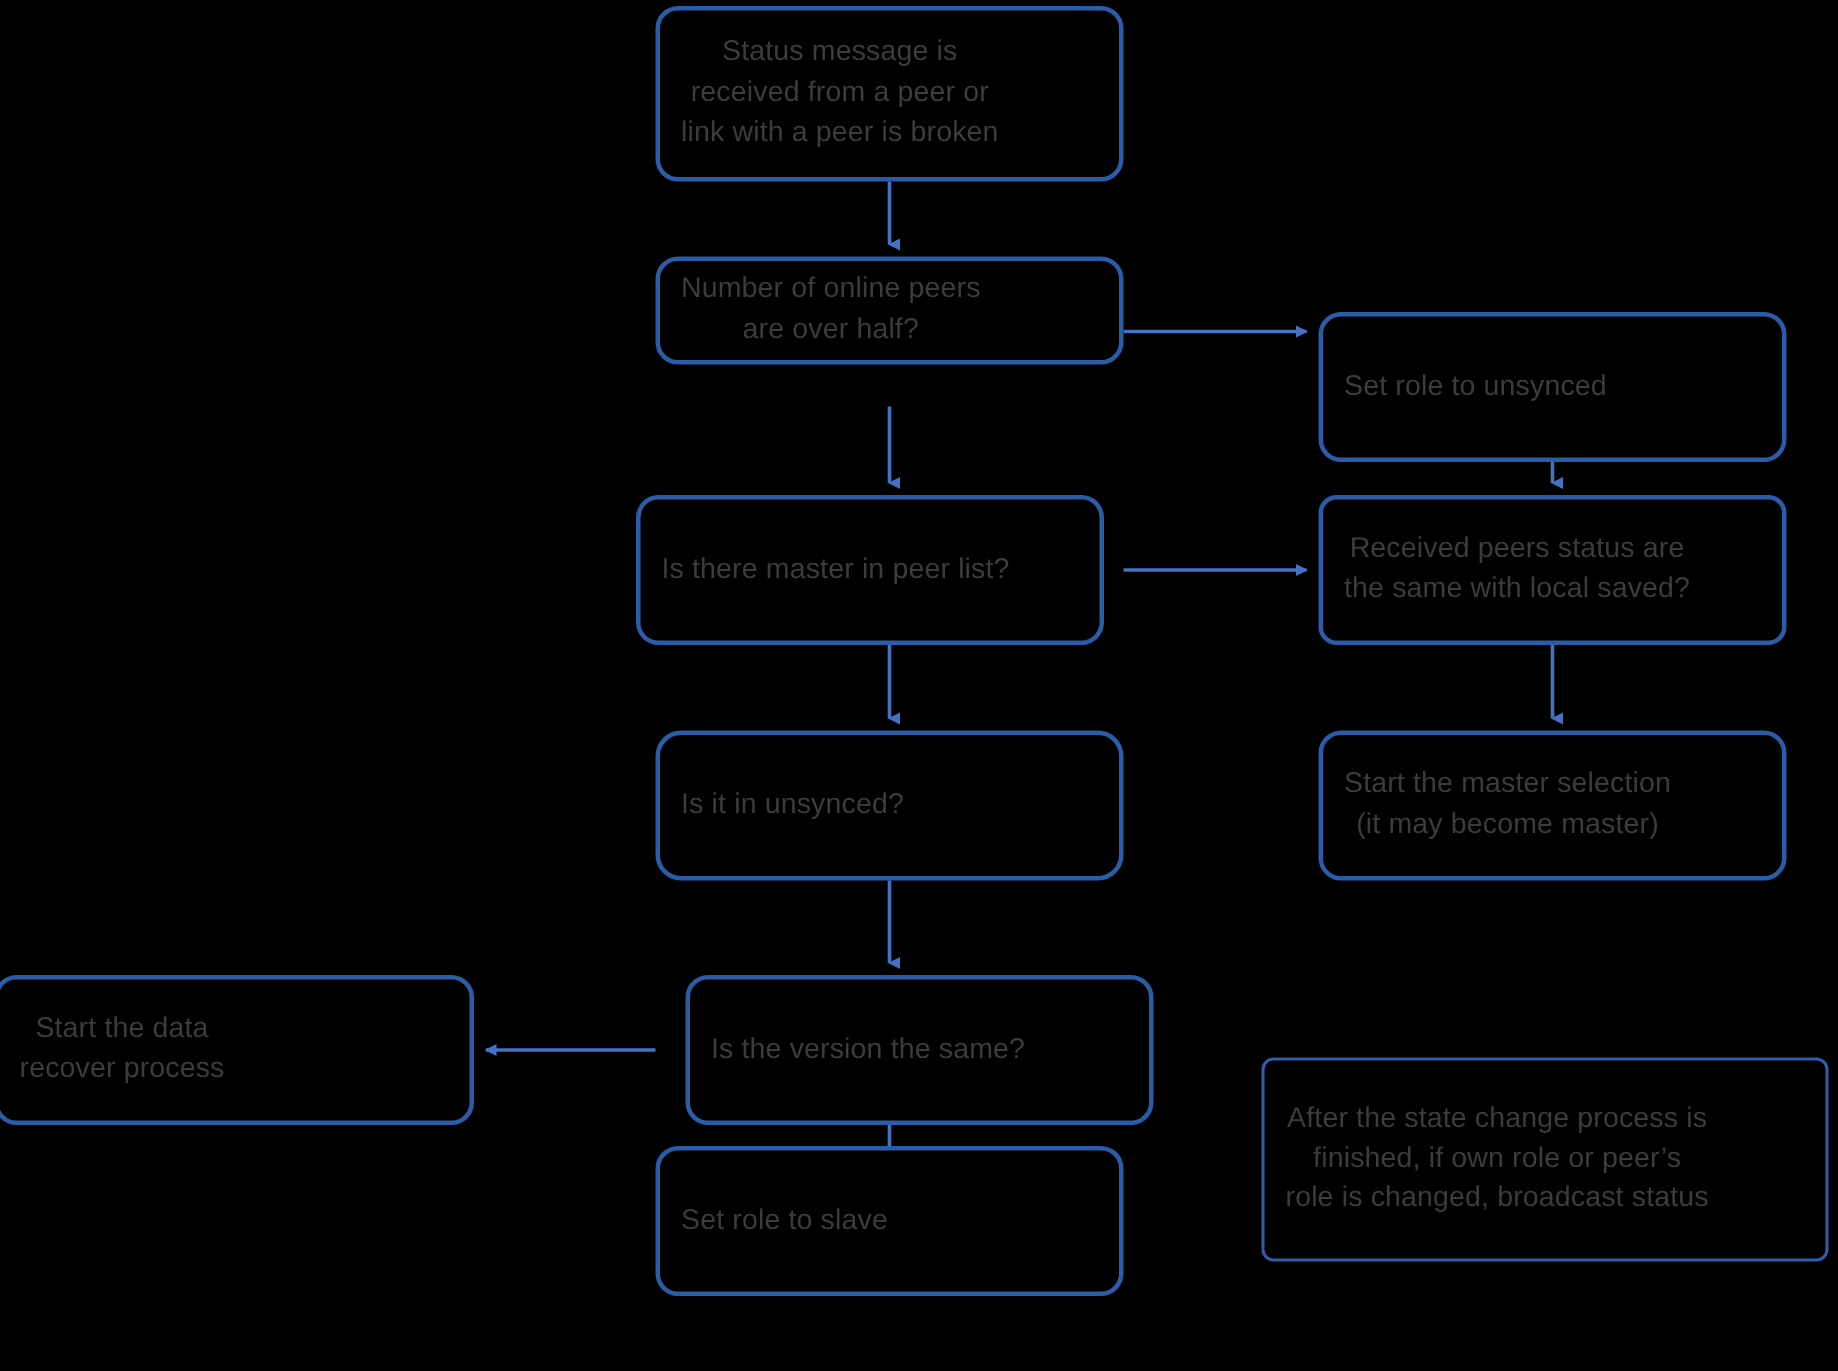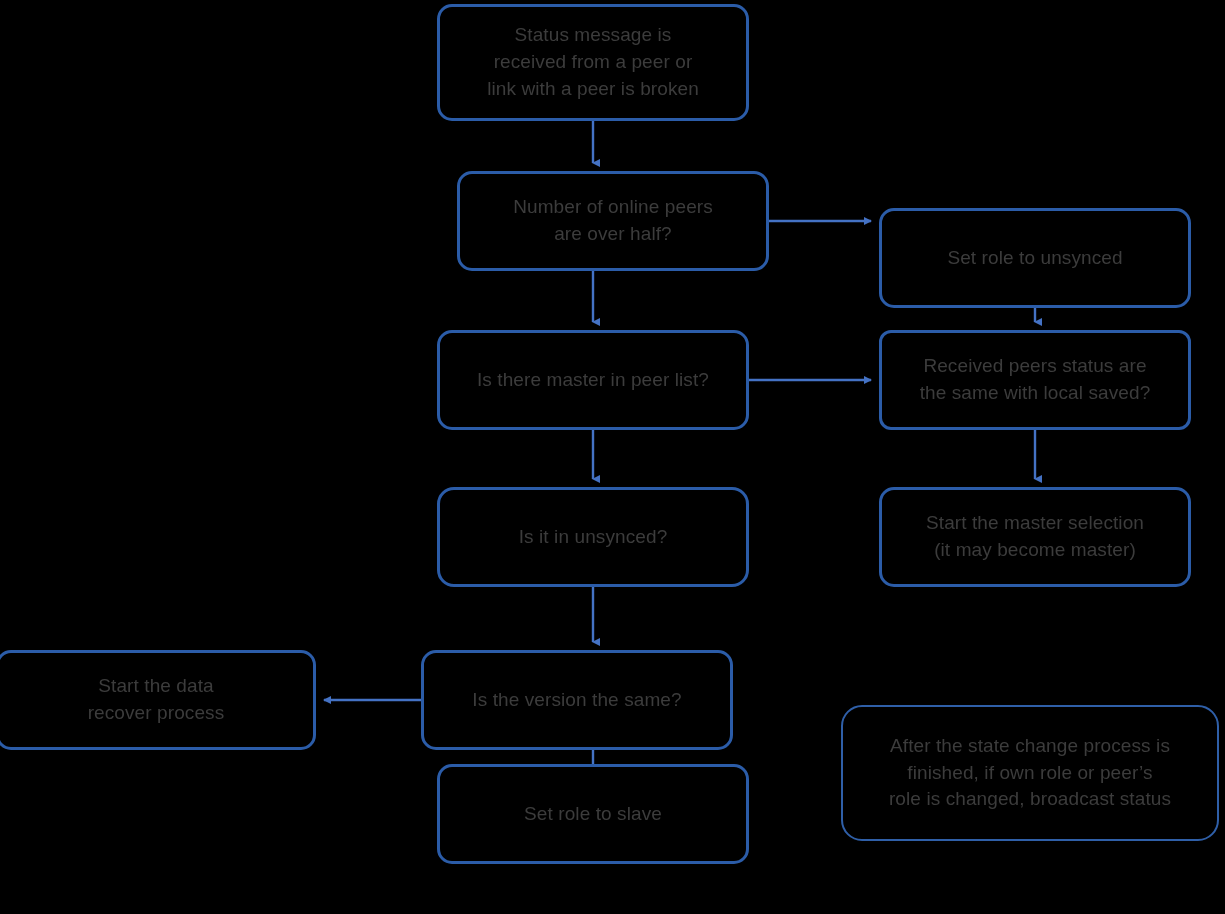--- a/index.html
+++ b/index.html
@@ -16,33 +16,33 @@
     font-family: "Liberation Sans", sans-serif;
   }
   .node {
     position: absolute;
     box-sizing: border-box;
     border: 3px solid #2b5ca8;
     border-radius: 15px;
     background: #000000;
     display: flex;
     align-items: center;
-    justify-content: center;
+    justify-content: flex-start;
     text-align: center;
     color: #3c3c3c;
     font-size: 19px;
     line-height: 1.42;
     letter-spacing: 0.1px;
     padding: 4px 14px;
     z-index: 2;
   }
   .node.note {
     border-width: 2px;
     border-color: #2f5fa8;
-    border-radius: 21px;
+    border-radius: 8px;
   }
   .node .txt {
     display: block;
     white-space: pre-line;
   }
   svg.wires {
     position: absolute;
     left: 0;
     top: 0;
     width: 1225px;
@@ -91,30 +91,30 @@
       <line x1="593" y1="750" x2="593" y2="804" marker-end="url(#arrow-down)"></line>
     </g>
   </svg>
 
   <div class="node" style="left:437px; top:4px; width:312px; height:117px;">
     <span class="txt">Status message is
 received from a peer or
 link with a peer is broken</span>
   </div>
 
-  <div class="node" style="left:437px; top:171px; width:312px; height:100px;margin-left:20px;">
+  <div class="node" style="left:437px; top:171px; width:312px; height:72px;">
     <span class="txt">Number of online peers
 are over half?</span>
   </div>
 
   <div class="node" style="left:879px; top:171px; width:312px; height:100px;margin-top:37px;">
     <span class="txt">Set role to unsynced</span>
   </div>
 
-  <div class="node" style="left:437px; top:330px; width:312px; height:100px;">
+  <div class="node" style="left:424px; top:330px; width:312px; height:100px;">
     <span class="txt">Is there master in peer list?</span>
   </div>
 
   <div class="node" style="left:879px; top:330px; width:312px; height:100px;border-radius:12px;">
     <span class="txt">Received peers status are
 the same with local saved?</span>
   </div>
 
   <div class="node" style="left:437px; top:487px; width:312px; height:100px;border-radius:17px;">
     <span class="txt">Is it in unsynced?</span>
@@ -123,21 +123,21 @@
   <div class="node" style="left:879px; top:487px; width:312px; height:100px;">
     <span class="txt">Start the master selection
 (it may become master)</span>
   </div>
 
   <div class="node" style="left:-4px; top:650px; width:320px; height:100px;">
     <span class="txt">Start the data
 recover process</span>
   </div>
 
-  <div class="node" style="left:421px; top:650px; width:312px; height:100px;">
+  <div class="node" style="left:457px; top:650px; width:312px; height:100px;">
     <span class="txt">Is the version the same?</span>
   </div>
 
   <div class="node note" style="left:841px; top:705px; width:378px; height:136px;">
     <span class="txt">After the state change process is
 finished, if own role or peer’s
 role is changed, broadcast status</span>
   </div>
 
   <div class="node" style="left:437px; top:764px; width:312px; height:100px;">

